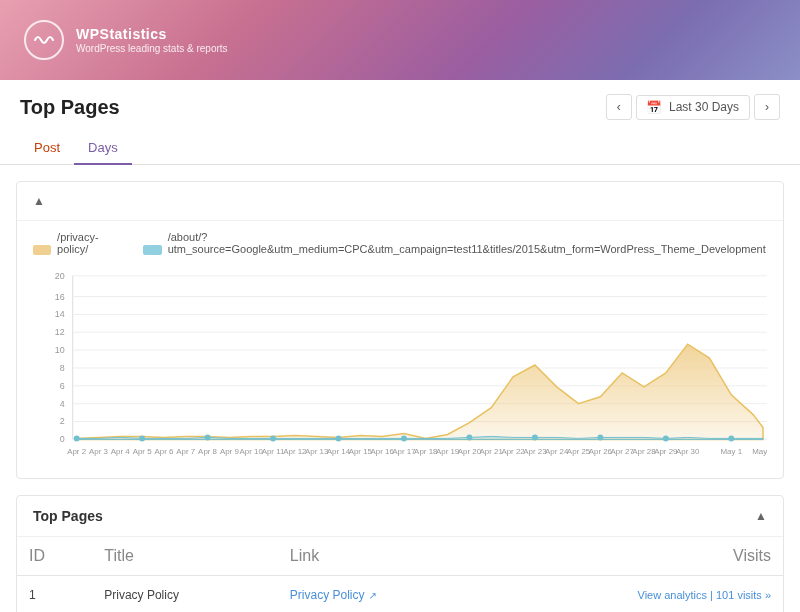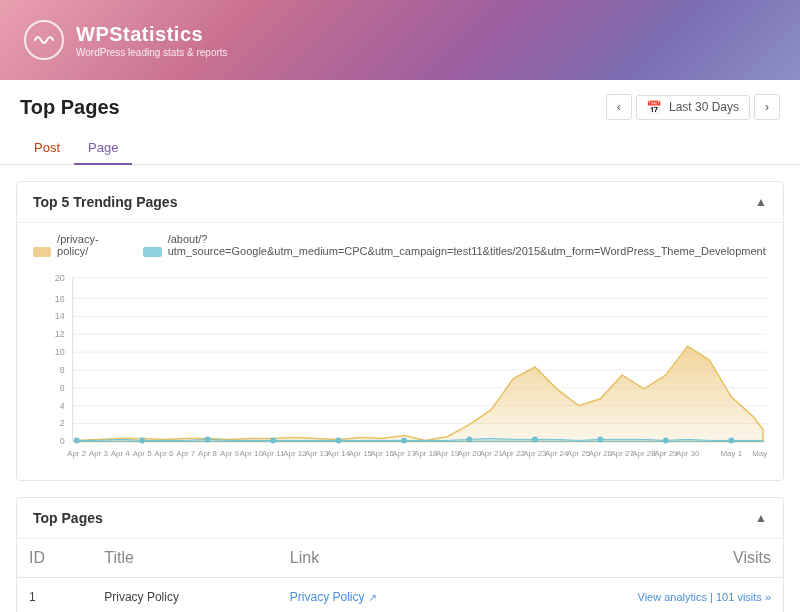--- a/index.html
+++ b/index.html
@@ -16,21 +16,21 @@
     .logo-circle {
       width: 40px; height: 40px;
       border: 2px solid rgba(255,255,255,0.8);
       border-radius: 50%;
       display: flex; align-items: center; justify-content: center;
       margin-right: 12px;
       flex-shrink: 0;
     }
     .logo-circle svg { width: 24px; height: 24px; }
     .logo-text { color: white; }
-    .logo-text .brand { font-size: 20px; font-weight: 700; letter-spacing: 0.5px; }
+    .logo-text .brand { font-size: 14px; font-weight: 700; letter-spacing: 0.5px; }
     .logo-text .tagline { font-size: 10px; opacity: 0.85; margin-top: 1px; }
 
     
     .content { background: #fff; min-height: calc(612px - 80px); }
 
     
     .top-bar {
       display: flex; align-items: center; justify-content: space-between;
       padding: 14px 20px 0 20px;
     }
@@ -111,26 +111,25 @@
       <button class="date-range-btn">
         <span class="calendar-icon">📅</span>
         <span>Last 30 Days</span>
       </button>
       <button class="nav-btn">›</button>
     </div>
   </div>
 
   <div class="tabs">
     <div class="tab">Post</div>
-    <div class="tab active">Page</div>
+    <div class="tab active">Days</div>
   </div>
 
   <div class="section">
     <div class="section-header">
-      <span class="section-title">Top 5 Trending Pages</span>
       <span class="collapse-btn">▲</span>
     </div>
 
     <div class="legend">
       <div class="legend-item">
         <div class="legend-color" style="background:#f0d090;"></div>
         <span>/privacy-policy/</span>
       </div>
       <div class="legend-item">
         <div class="legend-color" style="background:#90d0e0;"></div>

